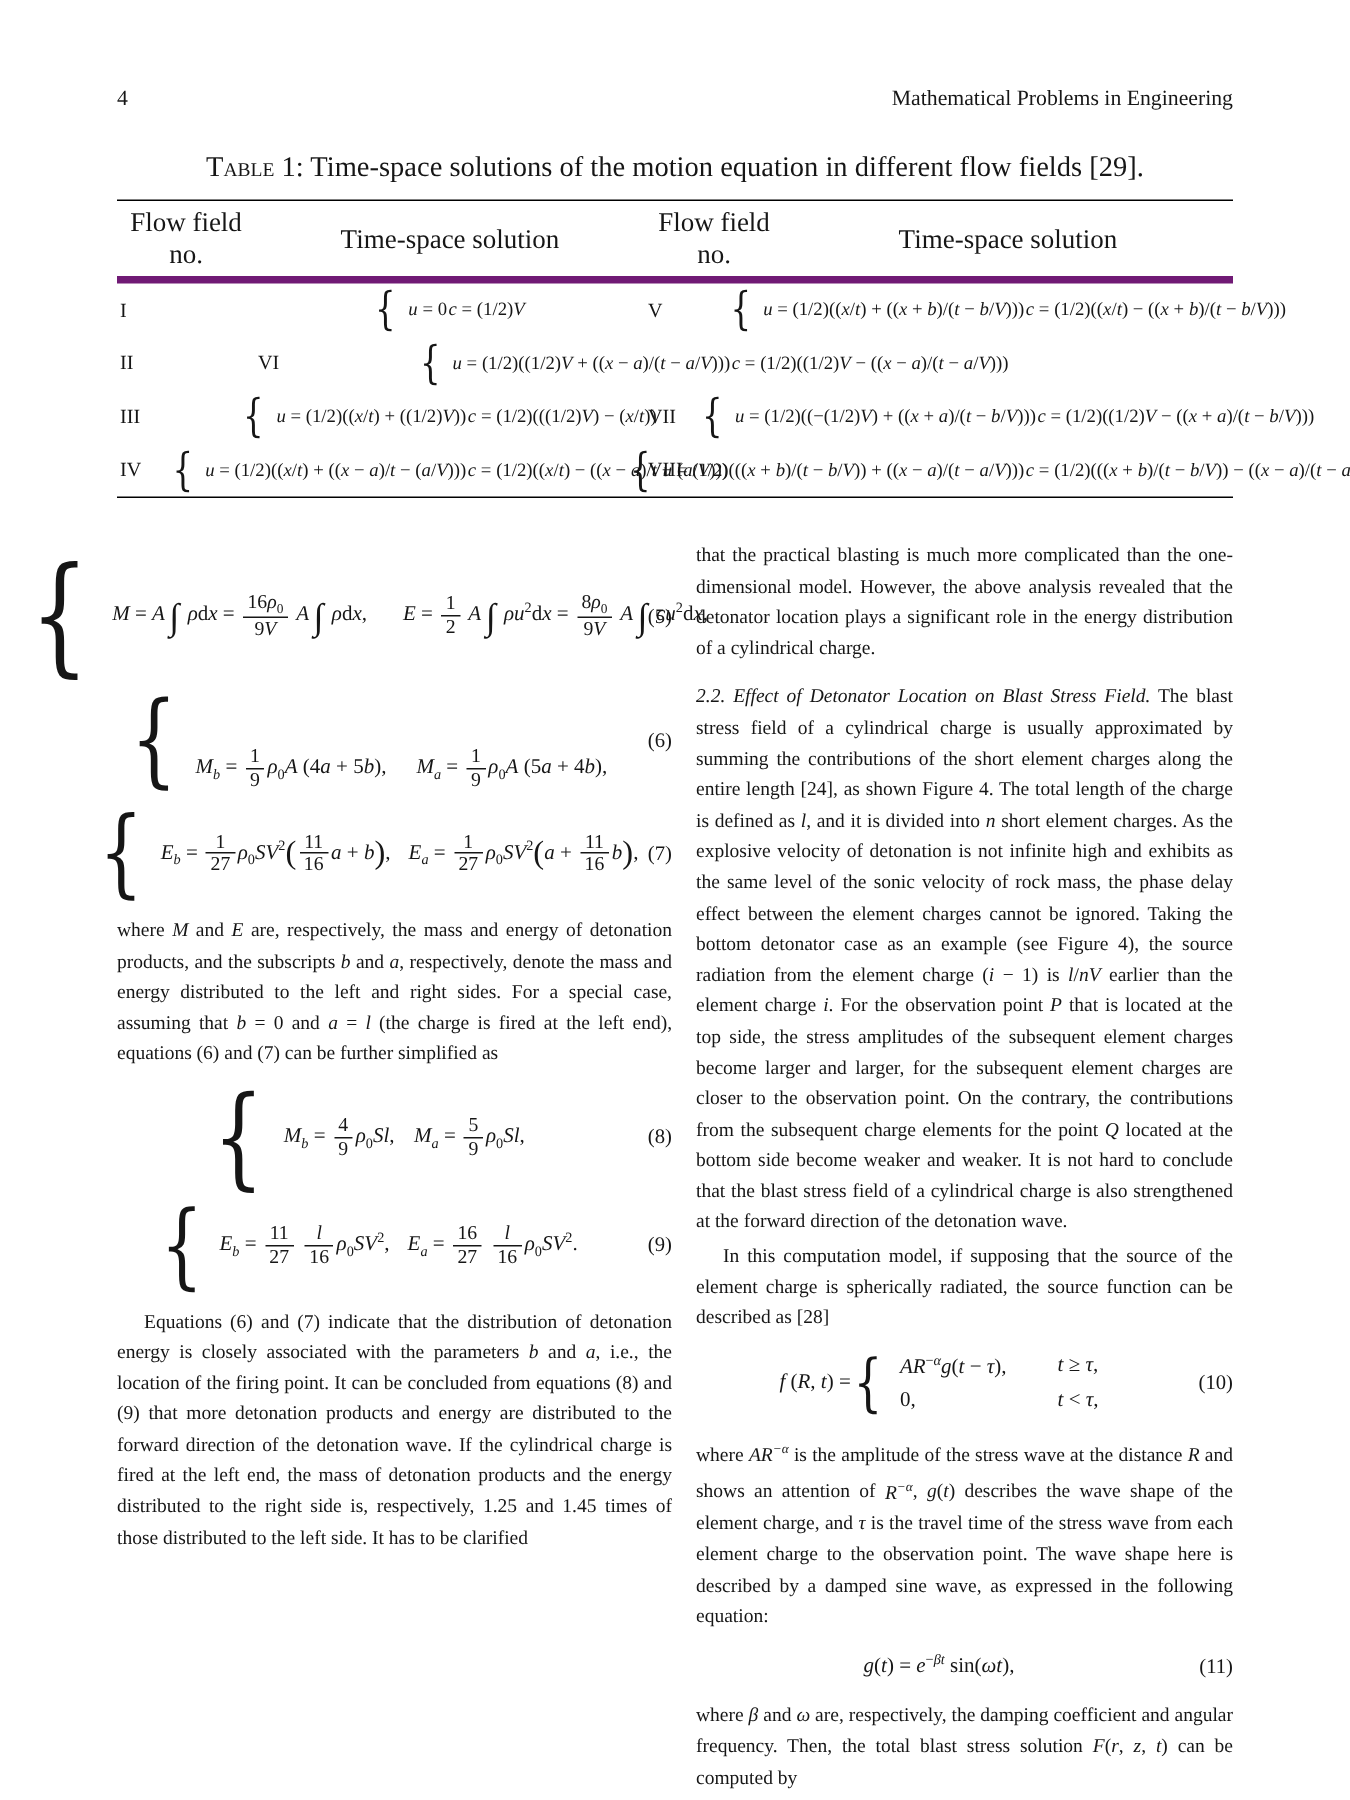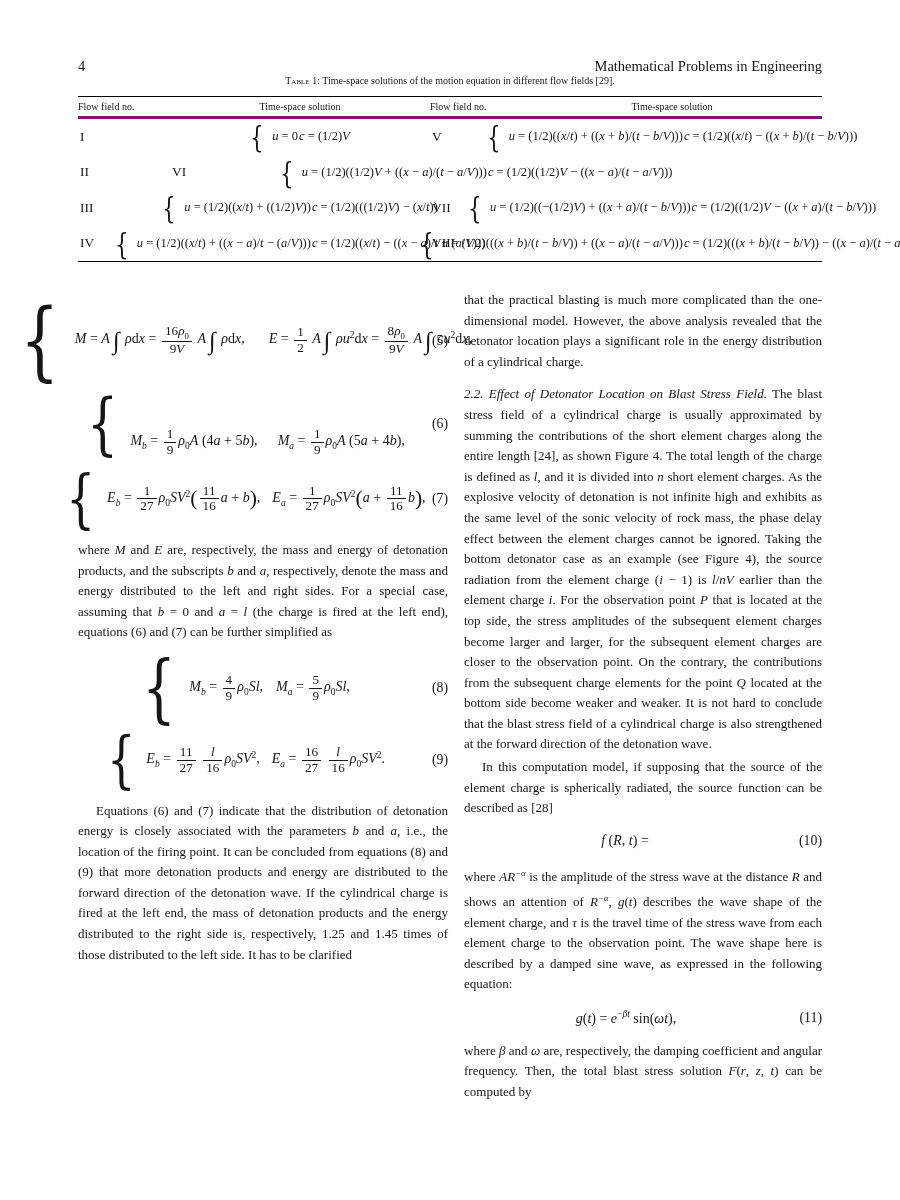--- a/index.html
+++ b/index.html
@@ -4,25 +4,25 @@
 <style>
   html,body{margin:0;padding:0;background:#e8e8e8;}
   .page{
     width:900px;height:1200px;margin:0 auto;background:#ffffff;
     box-sizing:border-box;padding:58px 78px 30px 78px;
     font-family:"Liberation Serif",serif;color:#161616;overflow:hidden;
   }
   
   .runhead{display:flex;justify-content:space-between;align-items:baseline;font-size:14.5px;}
   
-  .caption{text-align:center;font-size:10px;margin-bottom:10px;}
+  .caption{text-align:center;font-size:19px;margin-top:26px;margin-bottom:10px;}
   .caption .sc{font-variant:small-caps;}
   .tbl{border-top:1.6px solid #000;border-bottom:1.6px solid #000;}
   .thead{display:grid;grid-template-columns:92px 260px 92px 300px;
-    border-bottom:3px solid #701a75;padding:4px 0;font-size:10px;}
+    border-bottom:5px solid #701a75;padding:4px 0;font-size:18px;text-align:center;}
   .thead .hc{display:flex;align-items:center;}
   .thead .hc.ctr{justify-content:center;}
   .trow{display:grid;grid-template-columns:92px 260px 92px 300px;padding:5px 0;}
   .tno{display:flex;align-items:center;font-size:13.4px;padding-left:2px;}
   .tsol{display:flex;align-items:center;justify-content:center;font-size:12.5px;}
   .tsys::before{font-size:30px;margin-right:3px;}
   .tsys .srows{gap:1px;}
   
   .cols{display:flex;gap:16px;margin-top:28px;}
   .col{width:370px;}
@@ -222,20 +222,28 @@
     </div>
 
     <div class="col">
       <p class="body">that the practical blasting is much more complicated than the one-dimensional model. However, the above analysis revealed that the detonator location plays a significant role in the energy distribution of a cylindrical charge.</p>
       <p class="body gap-top"><span class="ital">2.2. Effect of Detonator Location on Blast Stress Field.</span>
         <span>The blast stress field of a cylindrical charge is usually approximated by summing the contributions of the short element charges along the entire length [24], as shown Figure 4. The total length of the charge is defined as <i>l</i>, and it is divided into <i>n</i> short element charges. As the explosive velocity of detonation is not infinite high and exhibits as the same level of the sonic velocity of rock mass, the phase delay effect between the element charges cannot be ignored. Taking the bottom detonator case as an example (see Figure 4), the source radiation from the element charge (<i>i</i> − 1) is <i>l</i>/<i>nV</i> earlier than the element charge <i>i</i>. For the observation point <i>P</i> that is located at the top side, the stress amplitudes of the subsequent element charges become larger and larger, for the subsequent element charges are closer to the observation point. On the contrary, the contributions from the subsequent charge elements for the point <i>Q</i> located at the bottom side become weaker and weaker. It is not hard to conclude that the blast stress field of a cylindrical charge is also strengthened at the forward direction of the detonation wave.</span></p>
       <p class="body indent">In this computation model, if supposing that the source of the element charge is spherically radiated, the source function can be described as [28]</p>
       <div class="deq eq10">
           <span class="eqbody">
             <span class="lead"><i>f</i> (<i>R</i>, <i>t</i>) = </span>
+            <span class="system">
+              <span class="cgrid">
+                <span class="ce"><i>AR</i><sup>−<i>α</i></sup><i>g</i>(<i>t</i> − <i>τ</i>),</span>
+                <span class="cc"><i>t</i> ≥ <i>τ</i>,</span>
+                <span class="ce">0,</span>
+                <span class="cc"><i>t</i> &lt; <i>τ</i>,</span>
+              </span>
+            </span>
           </span>
           <span class="eqnum">(10)</span>
         </div>
       <p class="body">where <i>AR<sup>−α</sup></i> is the amplitude of the stress wave at the distance <i>R</i> and shows an attention of <i>R<sup>−α</sup></i>, <i>g</i>(<i>t</i>) describes the wave shape of the element charge, and <i>τ</i> is the travel time of the stress wave from each element charge to the observation point. The wave shape here is described by a damped sine wave, as expressed in the following equation:</p>
       <div class="deq eq11">
           <span class="eqbody">
             <span class="sline"><i>g</i>(<i>t</i>) = <i>e</i><sup>−<i>βt</i></sup> <span class="rm">sin</span>(<i>ωt</i>),</span>
           </span>
           <span class="eqnum">(11)</span>
         </div>

